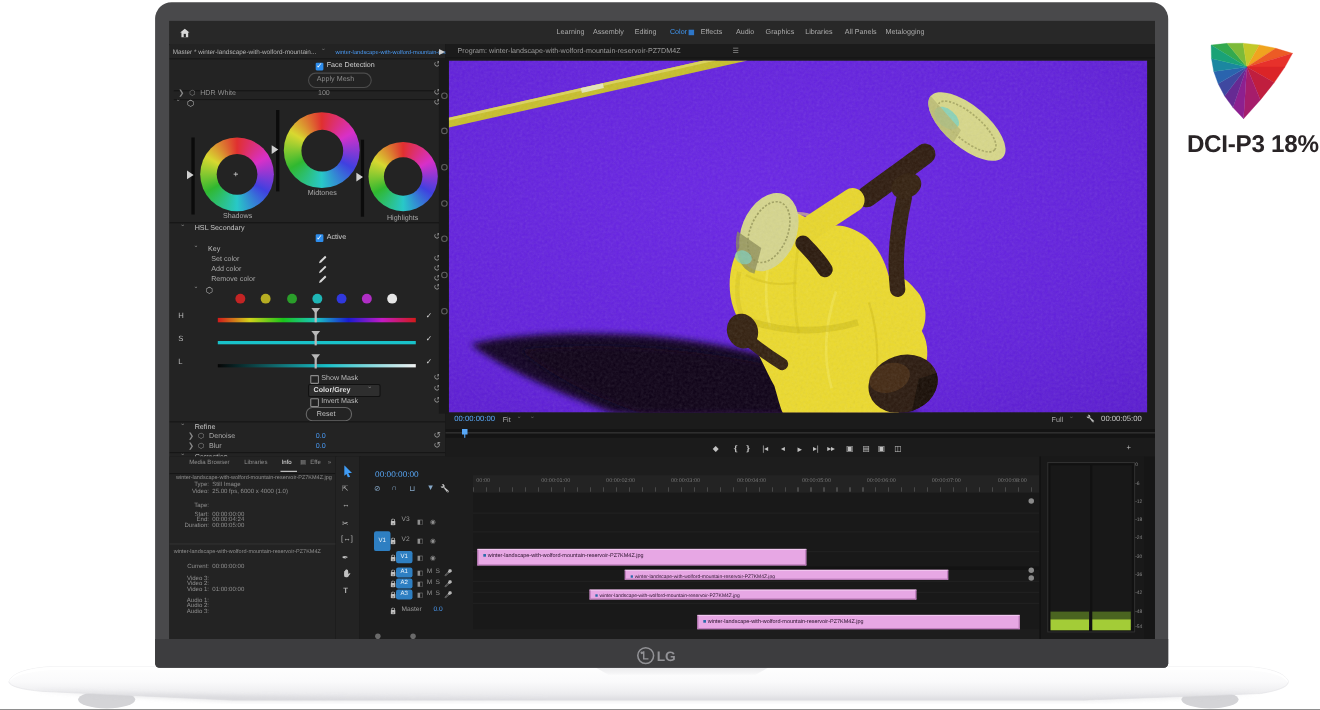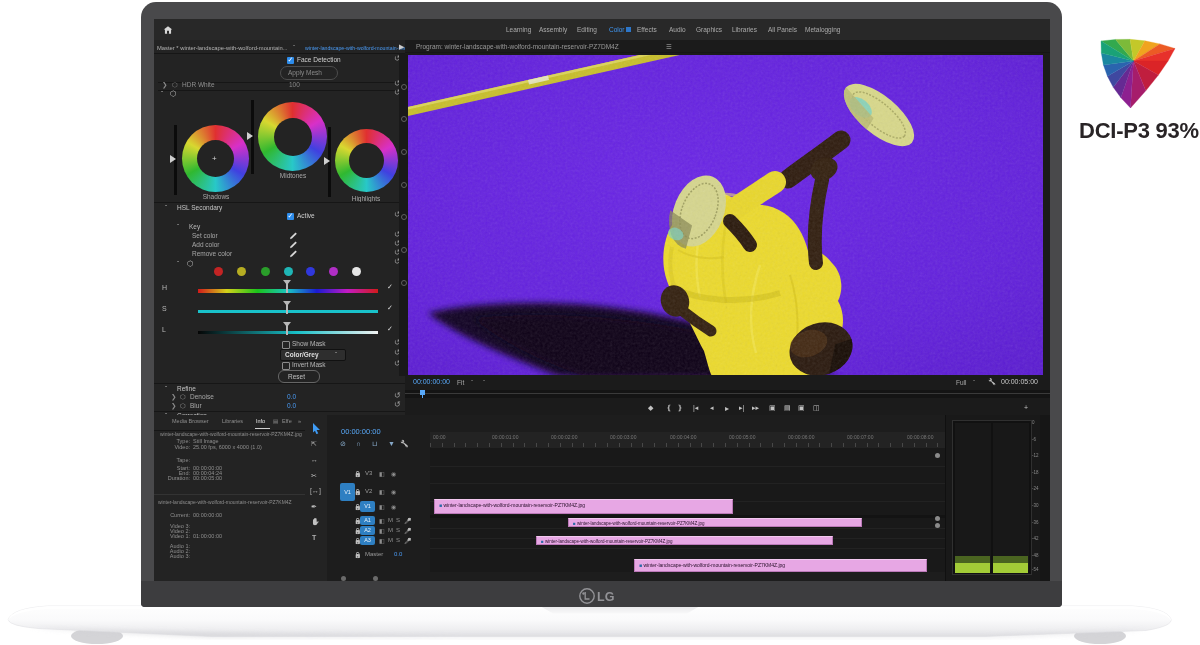--- a/index.html
+++ b/index.html
@@ -497,13 +497,13 @@
   <path d="M63.5,31.0 L88.4,45.1 L75.8,60.8 Z" fill="#c01e3e" stroke="#c01e3e" stroke-width="0.3"></path>
   <path d="M63.5,31.0 L75.8,60.8 L60.5,78.0 Z" fill="#a61d6b" stroke="#a61d6b" stroke-width="0.3"></path>
   <path d="M63.5,31.0 L60.5,78.0 L50.9,67.8 Z" fill="#8d2090" stroke="#8d2090" stroke-width="0.3"></path>
   <path d="M63.5,31.0 L50.9,67.8 L43.2,57.2 Z" fill="#662a93" stroke="#662a93" stroke-width="0.3"></path>
   <path d="M63.5,31.0 L43.2,57.2 L37.4,46.2 Z" fill="#3f48a0" stroke="#3f48a0" stroke-width="0.3"></path>
   <path d="M63.5,31.0 L37.4,46.2 L33.4,34.9 Z" fill="#2a64ae" stroke="#2a64ae" stroke-width="0.3"></path>
   <path d="M63.5,31.0 L33.4,34.9 L31.3,23.1 Z" fill="#1b87a0" stroke="#1b87a0" stroke-width="0.3"></path>
   <path d="M63.5,31.0 L31.3,23.1 L31.0,11.0 Z" fill="#1aa277" stroke="#1aa277" stroke-width="0.3"></path>
   </g>
 </svg>
-<div class="t" style="left:1079px;top:118px;font-size:22px;font-weight:700;color:#292426;letter-spacing:-0.25px">DCI-P3 93%</div>
+<div class="t" style="left:1079px;top:118px;font-size:22px;font-weight:700;color:#292426;letter-spacing:-0.25px">DCI-P3 18%</div>
 
 </body></html>

